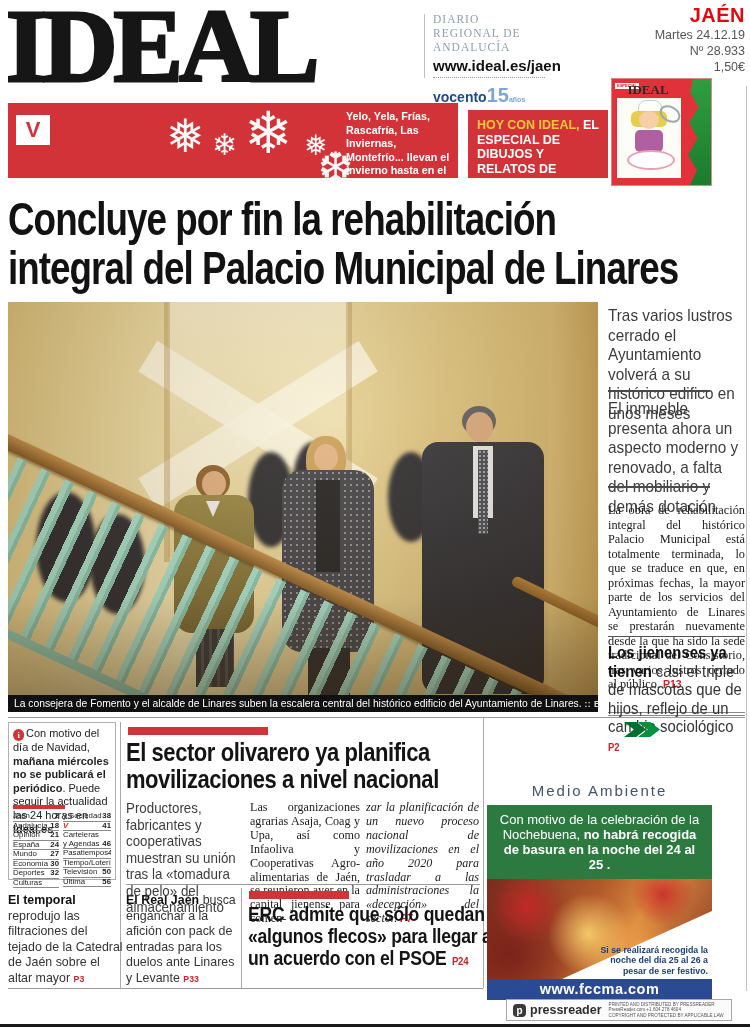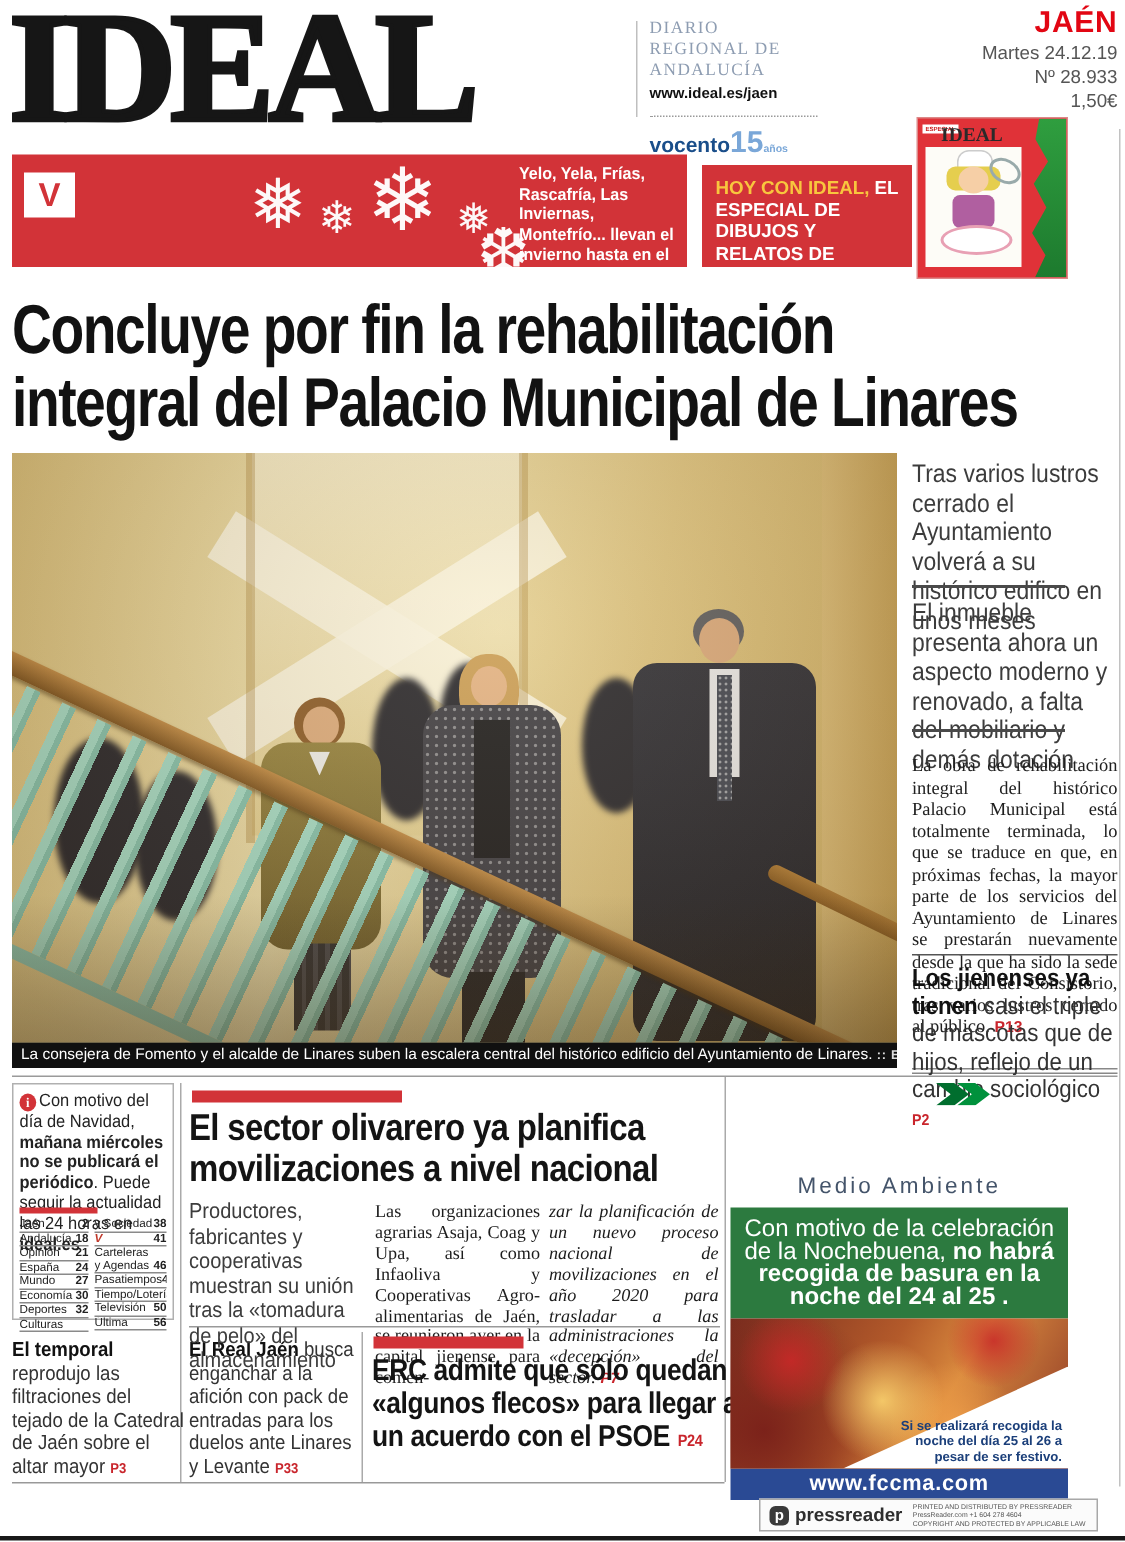--- a/index.html
+++ b/index.html
@@ -8,21 +8,21 @@
   .abs{position:absolute;}
   .sx{transform-origin:0 0;}
 
   
   .logo{left:6px;top:2px;font-family:"Liberation Serif",serif;font-weight:700;
         font-size:104px;line-height:88px;letter-spacing:-4px;color:#161616;
         -webkit-text-stroke:3px #161616;}
   .mast-div{left:424px;top:14px;width:1px;height:64px;background:#bfbfbf;}
   .tagline{left:433px;top:12px;font-family:"Liberation Serif",serif;font-size:11.5px;
            line-height:14px;color:#8e9db2;letter-spacing:1px;}
-  .website{left:433px;top:57px;font-size:10px;font-weight:700;color:#101010;text-align:center;}
+  .website{left:433px;top:57px;font-size:15px;font-weight:700;color:#101010;text-align:center;}
   .dotrule{left:433px;top:77px;width:112px;border-top:1.5px dotted #9a9a9a;}
   .vocento{left:433px;top:84px;font-size:14px;font-weight:700;color:#1a4e8a;}
   .vocento .n15{font-size:20px;color:#7aa7d8;font-weight:700;}
   .vocento .anios{font-size:7px;color:#7aa7d8;}
   .edition-block{right:5px;top:4px;text-align:right;}
   .edition{font-size:20px;font-weight:800;color:#e20613;letter-spacing:.5px;}
   .edmeta{font-size:12.5px;color:#555;line-height:16px;}
 
   
   .banner{left:8px;top:103px;width:450px;height:75px;background:#d23338;overflow:hidden;}
@@ -195,21 +195,21 @@
 
   
   .ad{left:487px;top:722px;width:225px;}
   .fcc-logo{position:relative;height:56px;text-align:center;padding-top:2px;}
   .fcc-txt{font-size:40px;font-weight:800;font-style:italic;color:#1d3f87;letter-spacing:-3px;}
   .chev{position:absolute;width:22px;height:15px;background:#00913c;
         clip-path:polygon(0 0,55% 0,100% 50%,55% 100%,0 100%,45% 50%);}
   .chev1{right:52px;top:0;}
   .chev2{right:66px;top:0;background:#006e2e;}
   .fcc-division{text-align:center;font-size:15px;color:#44546a;letter-spacing:2px;margin-top:2px;}
-  .fcc-band{margin-top:6px;background:#2c7a3f;color:#fff;font-size:16px;line-height:15px;
+  .fcc-band{margin-top:6px;background:#2c7a3f;color:#fff;font-size:13px;line-height:15px;
             text-align:center;padding:7px 8px;box-sizing:border-box;}
   .fcc-photo{position:relative;height:100px;overflow:hidden;
      background:radial-gradient(circle at 18% 28%,rgba(200,40,40,.9),transparent 18%),
                 radial-gradient(circle at 78% 15%,rgba(200,40,40,.85),transparent 16%),
                 radial-gradient(circle at 45% 55%,rgba(250,210,110,.9),transparent 30%),
                 radial-gradient(circle at 66% 72%,rgba(240,160,74,.9),transparent 26%),
                 radial-gradient(circle at 10% 75%,rgba(120,30,25,.9),transparent 40%),
                 linear-gradient(120deg,#7a2e1f,#b35a2a 42%,#d98a3e 62%,#8a3525);}
   .wedge{position:absolute;right:0;bottom:0;width:150px;height:68px;background:#fff;
          clip-path:polygon(100% 0,100% 100%,0 100%);}

